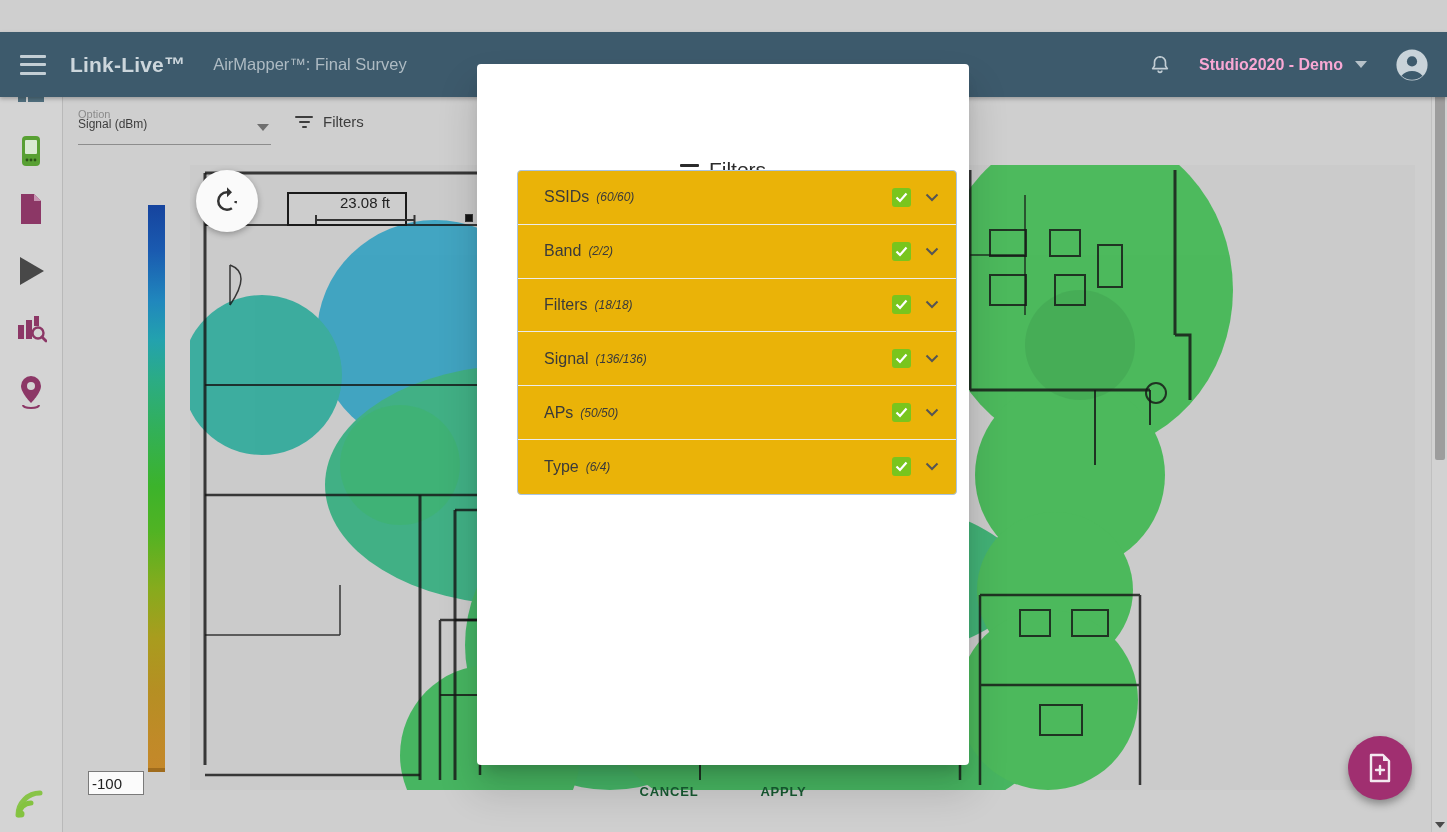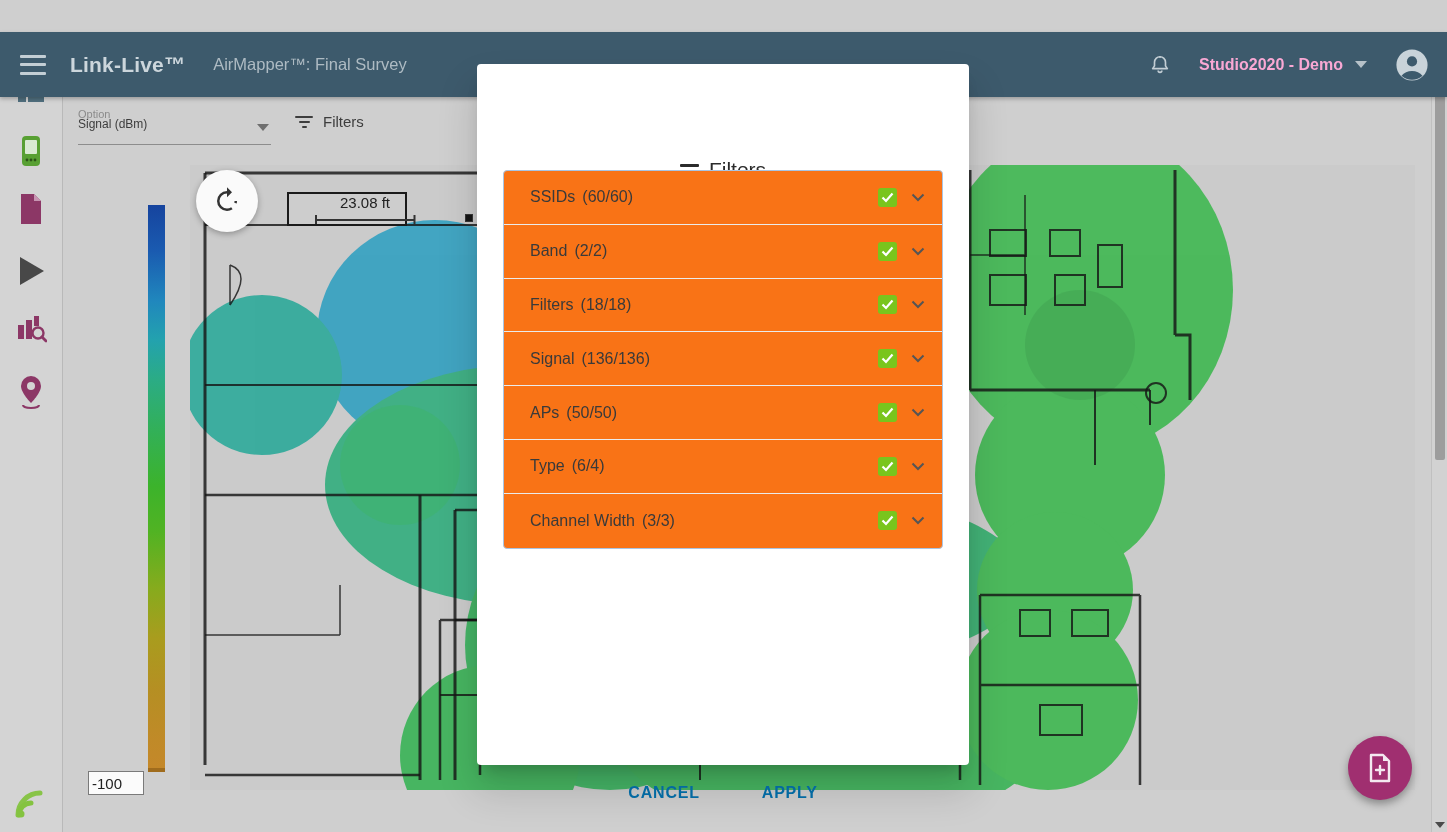--- a/index.html
+++ b/index.html
@@ -59,30 +59,30 @@
   .vscroll .arr.up { top:4px; border-bottom:6px solid #4a4a4a; }
   .vscroll .arr.down { bottom:4px; border-top:6px solid #4a4a4a; }
 
   
   .dialog { position:absolute; left:477px; top:64px; width:492px; height:701px; background:#ffffff; border-radius:4px; z-index:40; box-shadow:0 11px 15px -7px rgba(0,0,0,.2), 0 24px 38px 3px rgba(0,0,0,.14); }
   .dialog-title { position:absolute; left:0; top:94px; width:100%; display:flex; align-items:center; justify-content:center; gap:10px; }
   .dialog-title .t { font-size:21px; color:#2b2b2b; }
   .dlg-flt-icon { display:inline-flex; flex-direction:column; align-items:center; gap:3px; margin-top:2px; }
   .dlg-flt-icon i { display:block; height:2.5px; background:#2b2b2b; border-radius:1px; }
   .dlg-flt-icon i:nth-child(1){ width:19px; } .dlg-flt-icon i:nth-child(2){ width:12px; } .dlg-flt-icon i:nth-child(3){ width:5px; }
-  .filter-list { position:absolute; left:26px; top:106px; width:440px; border:1px solid #a9c4e3; border-radius:4px; overflow:hidden; background:#f97316; }
+  .filter-list { position:absolute; left:40px; top:106px; width:440px; border:1px solid #a9c4e3; border-radius:4px; overflow:hidden; background:#eab308; }
   .filter-row { height:53.8px; display:flex; align-items:center; padding:0 17px 0 26px; border-bottom:1px solid #ebebeb; cursor:pointer; }
   .filter-row:last-child { border-bottom:none; }
   .filter-row .name { font-size:16px; color:#3a3a3a; }
-  .filter-row .cnt { font-size:16px; color:#3a3a3a; margin-left:7px; }
+  .filter-row .cnt { font-size:12px; color:#3a3a3a; margin-left:7px;font-style:italic; }
   .filter-row .spacer { flex:1; }
   .checkbox { width:19px; height:19px; border-radius:3px; background:#79c51d; display:flex; align-items:center; justify-content:center; cursor:pointer; }
   .chev { margin-left:14px; cursor:pointer; display:flex; }
   .dlg-actions { position:absolute; left:0; top:712px; width:100%; display:flex; justify-content:center; gap:30px; }
-  .dlg-btn { font-size:16px; font-weight:700; letter-spacing:.8px; color:#0369a1; background:none; border:none; padding:8px 16px; cursor:pointer; font-family:"Liberation Sans", sans-serif; border-radius:3px; }
+  .dlg-btn { font-size:13px; font-weight:700; letter-spacing:.8px; color:#14532d; background:none; border:none; padding:8px 16px; cursor:pointer; font-family:"Liberation Sans", sans-serif; border-radius:3px; }
 
   
   .fab { position:absolute; left:1348px; top:736px; width:64px; height:64px; border-radius:50%; background:#a02f70; box-shadow:0 4px 8px rgba(0,0,0,.35); display:flex; align-items:center; justify-content:center; z-index:35; cursor:pointer; }
 </style>
 </head>
 <body>
 
 <div class="stage">
 
   <div class="map">
@@ -365,35 +365,20 @@
             <svg width="13" height="11" viewBox="0 0 13 11">
               <path d="M1.5 5.5 L5 9 L11.5 1.5" fill="none" stroke="#fff" stroke-width="2.2"></path>
             </svg>
           </span>
         <span class="chev">
             <svg width="14" height="9" viewBox="0 0 14 9">
               <path d="M1.5 1.5 L7 7 L12.5 1.5" fill="none" stroke="#555" stroke-width="2"></path>
             </svg>
           </span>
       </div>
-      <div class="filter-row">
-        <span class="name">Channel Width</span>
-        <span class="cnt">(3/3)</span>
-        <span class="spacer"></span>
-        <span class="checkbox">
-            <svg width="13" height="11" viewBox="0 0 13 11">
-              <path d="M1.5 5.5 L5 9 L11.5 1.5" fill="none" stroke="#fff" stroke-width="2.2"></path>
-            </svg>
-          </span>
-        <span class="chev">
-            <svg width="14" height="9" viewBox="0 0 14 9">
-              <path d="M1.5 1.5 L7 7 L12.5 1.5" fill="none" stroke="#555" stroke-width="2"></path>
-            </svg>
-          </span>
-      </div>
     </div>
 
     <div class="dlg-actions">
       <button class="dlg-btn">CANCEL</button>
       <button class="dlg-btn">APPLY</button>
     </div>
   </div>
 
 </div>
 

